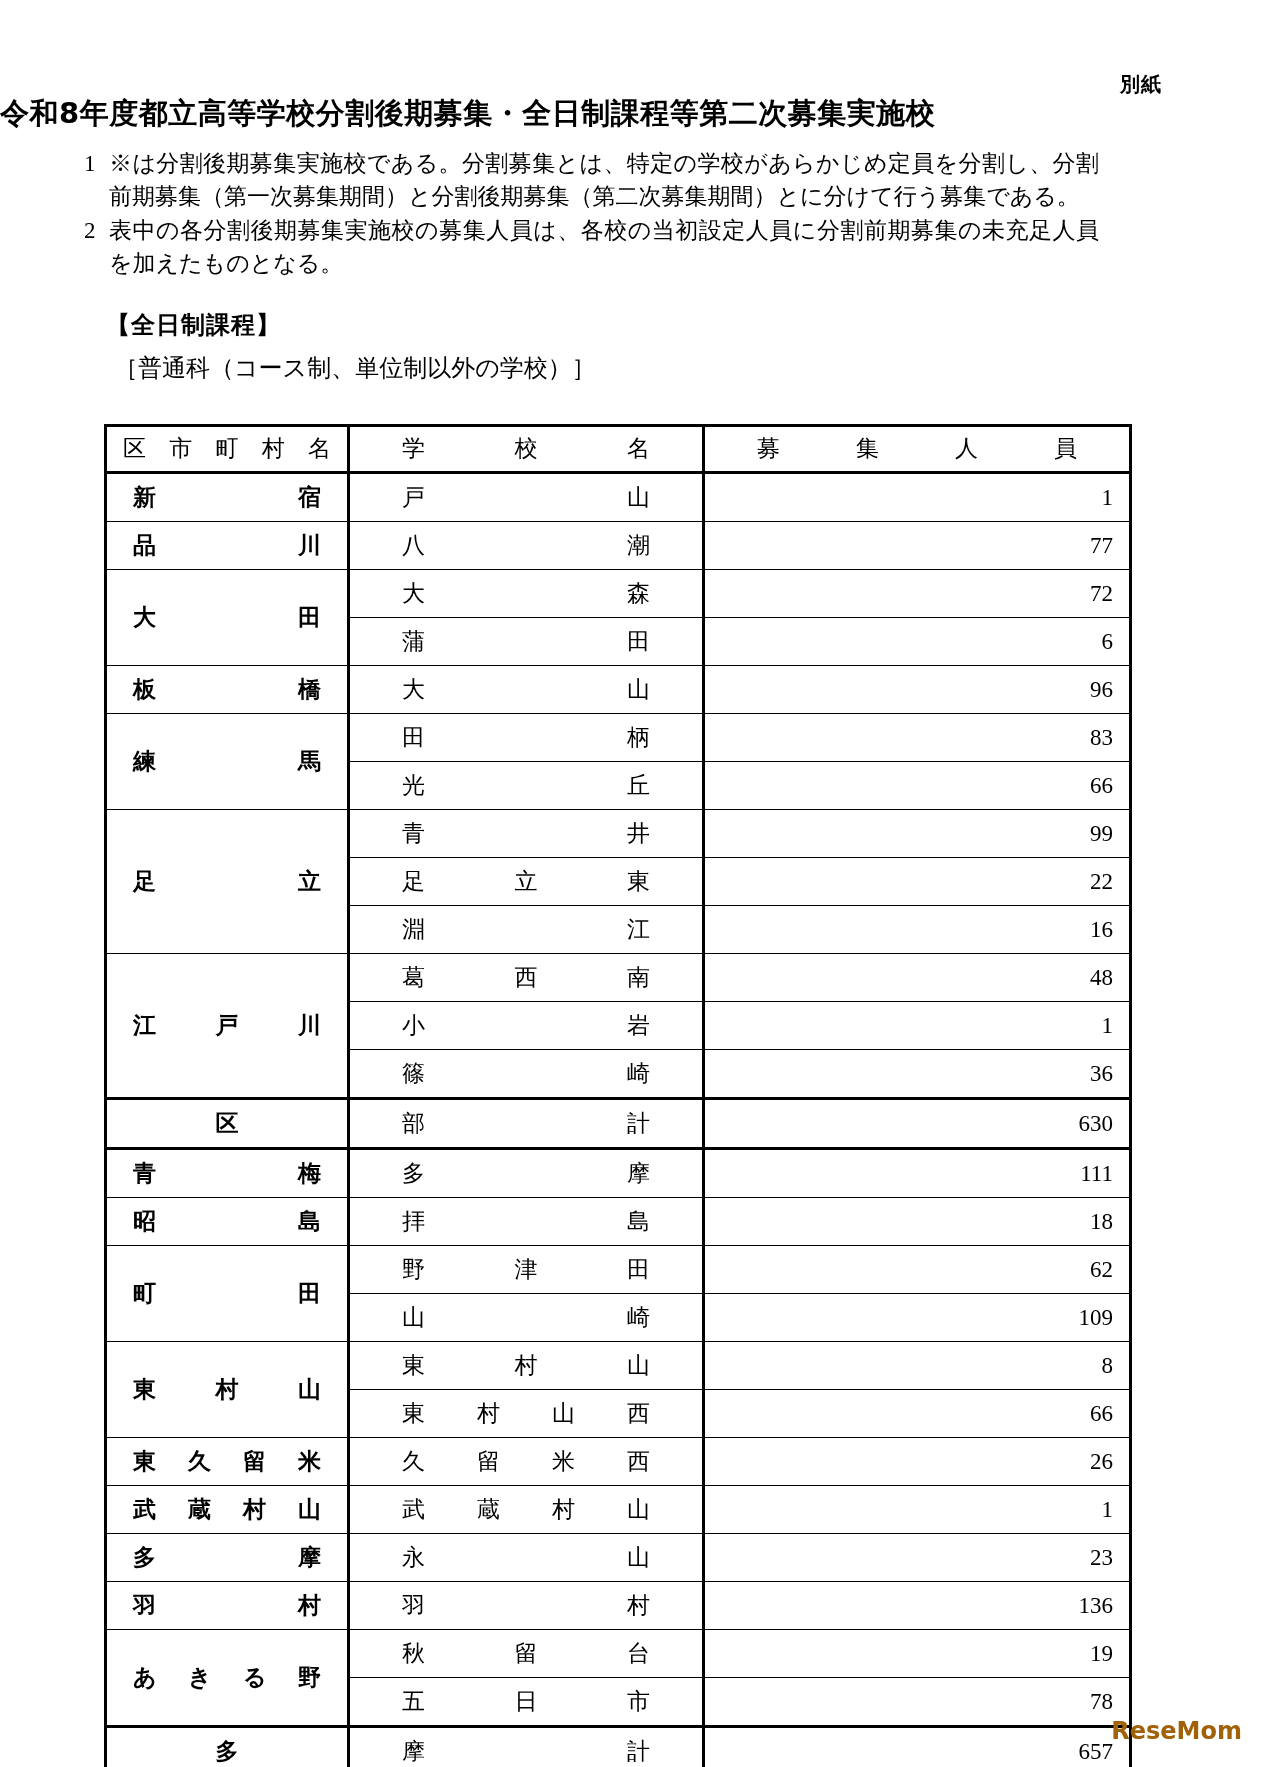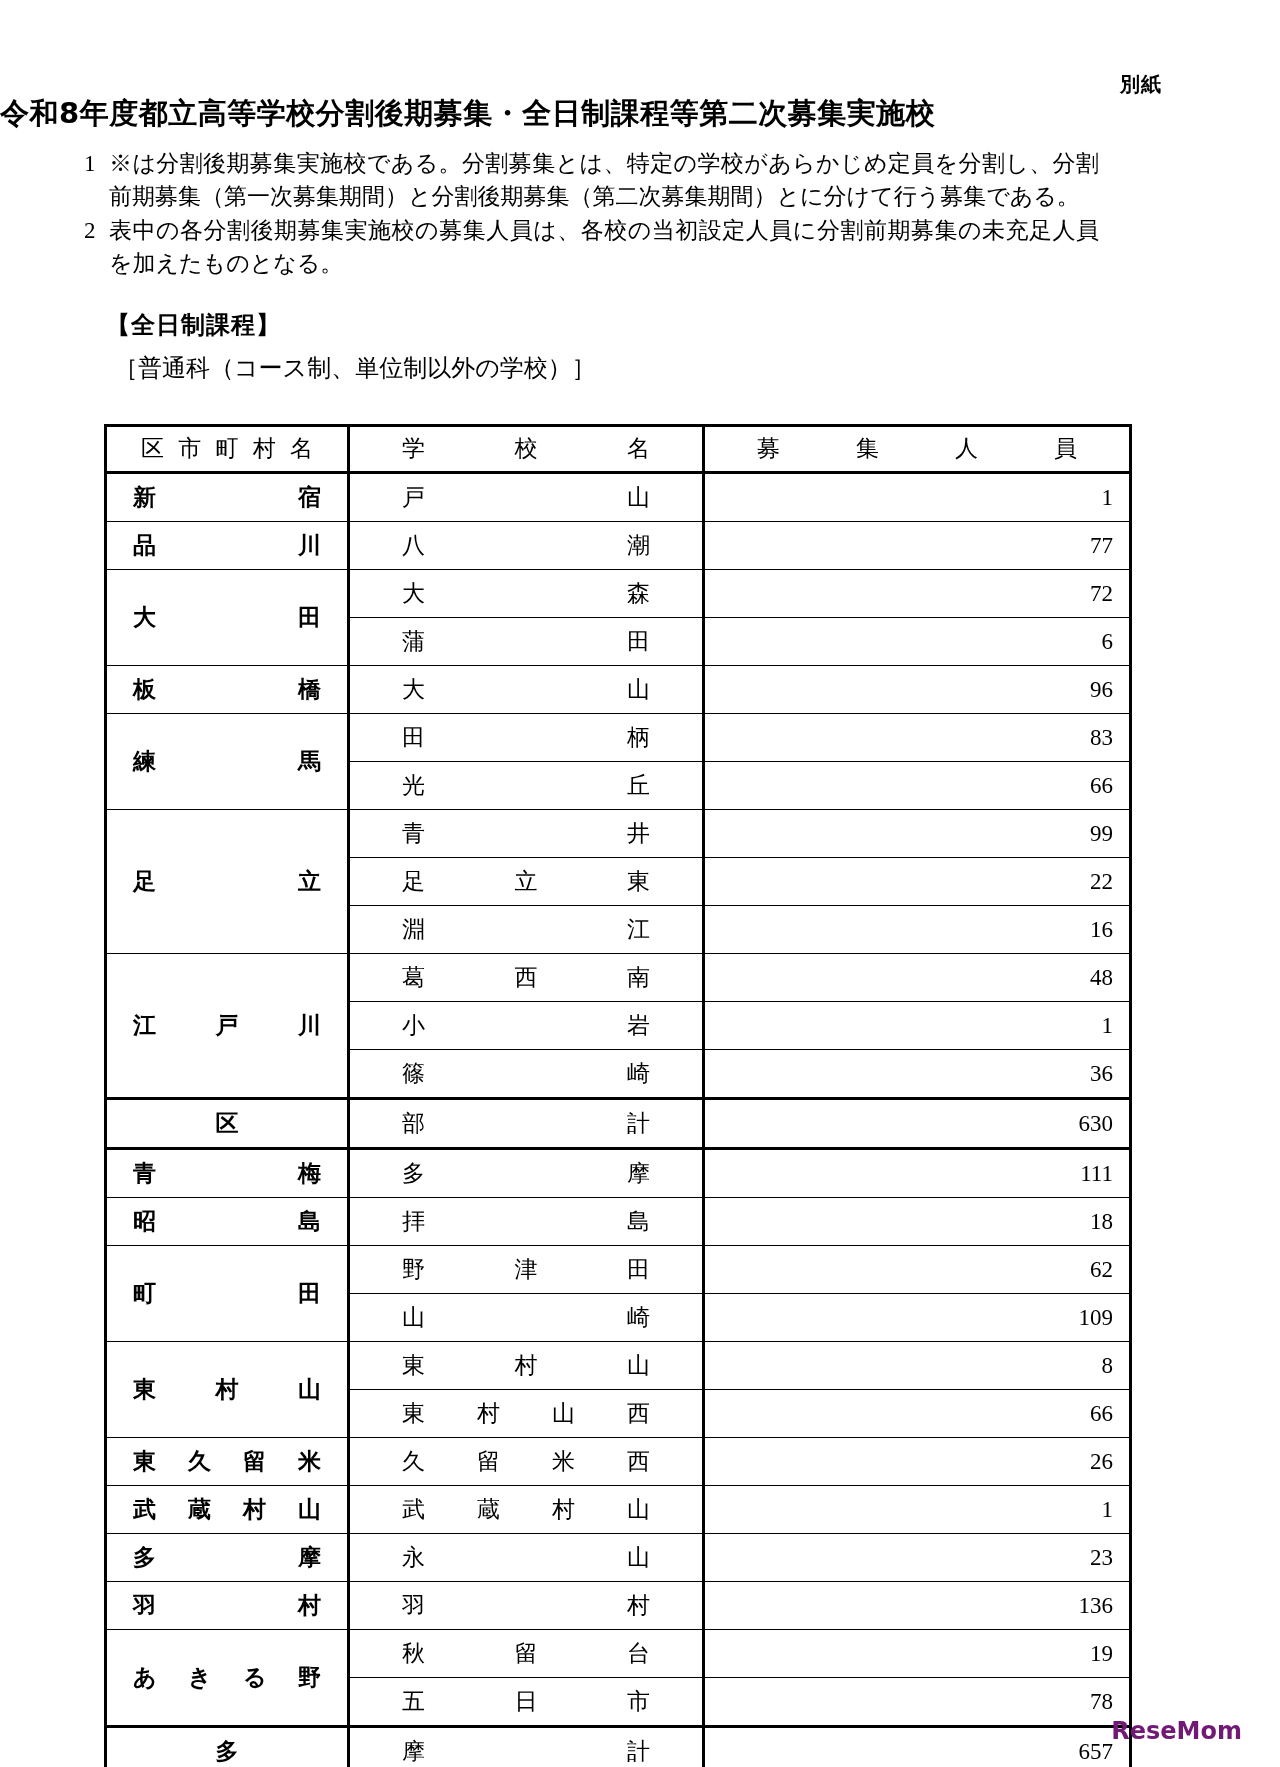--- a/index.html
+++ b/index.html
@@ -136,21 +136,21 @@
     text-justify: inter-character;
     padding: 0 26px;
     line-height: 1.1;
     font-weight: bold;
   }
   .spread-hdr {
     display: block;
     text-align: justify;
     text-align-last: justify;
     text-justify: inter-character;
-    padding: 0 34px;
+    padding: 0 16px;
     line-height: 1.1;
   }
   .spread-wide {
     display: block;
     text-align: justify;
     text-align-last: justify;
     text-justify: inter-character;
     padding: 0 52px;
     line-height: 1.1;
   }
@@ -164,21 +164,21 @@
   td.city-cell { text-align: center; }
 
   
   .watermark {
     position: absolute;
     right: 38px;
     bottom: 22px;
     font-family: "DejaVu Sans", "Liberation Sans", sans-serif;
     font-size: 24px;
     font-weight: bold;
-    color: #701a75;
+    color: #a16207;
     letter-spacing: 0px;
   }
 </style>
 </head>
 <body>
 
 <div class="page">
 
   <div class="corner-tag">別紙</div>
 

